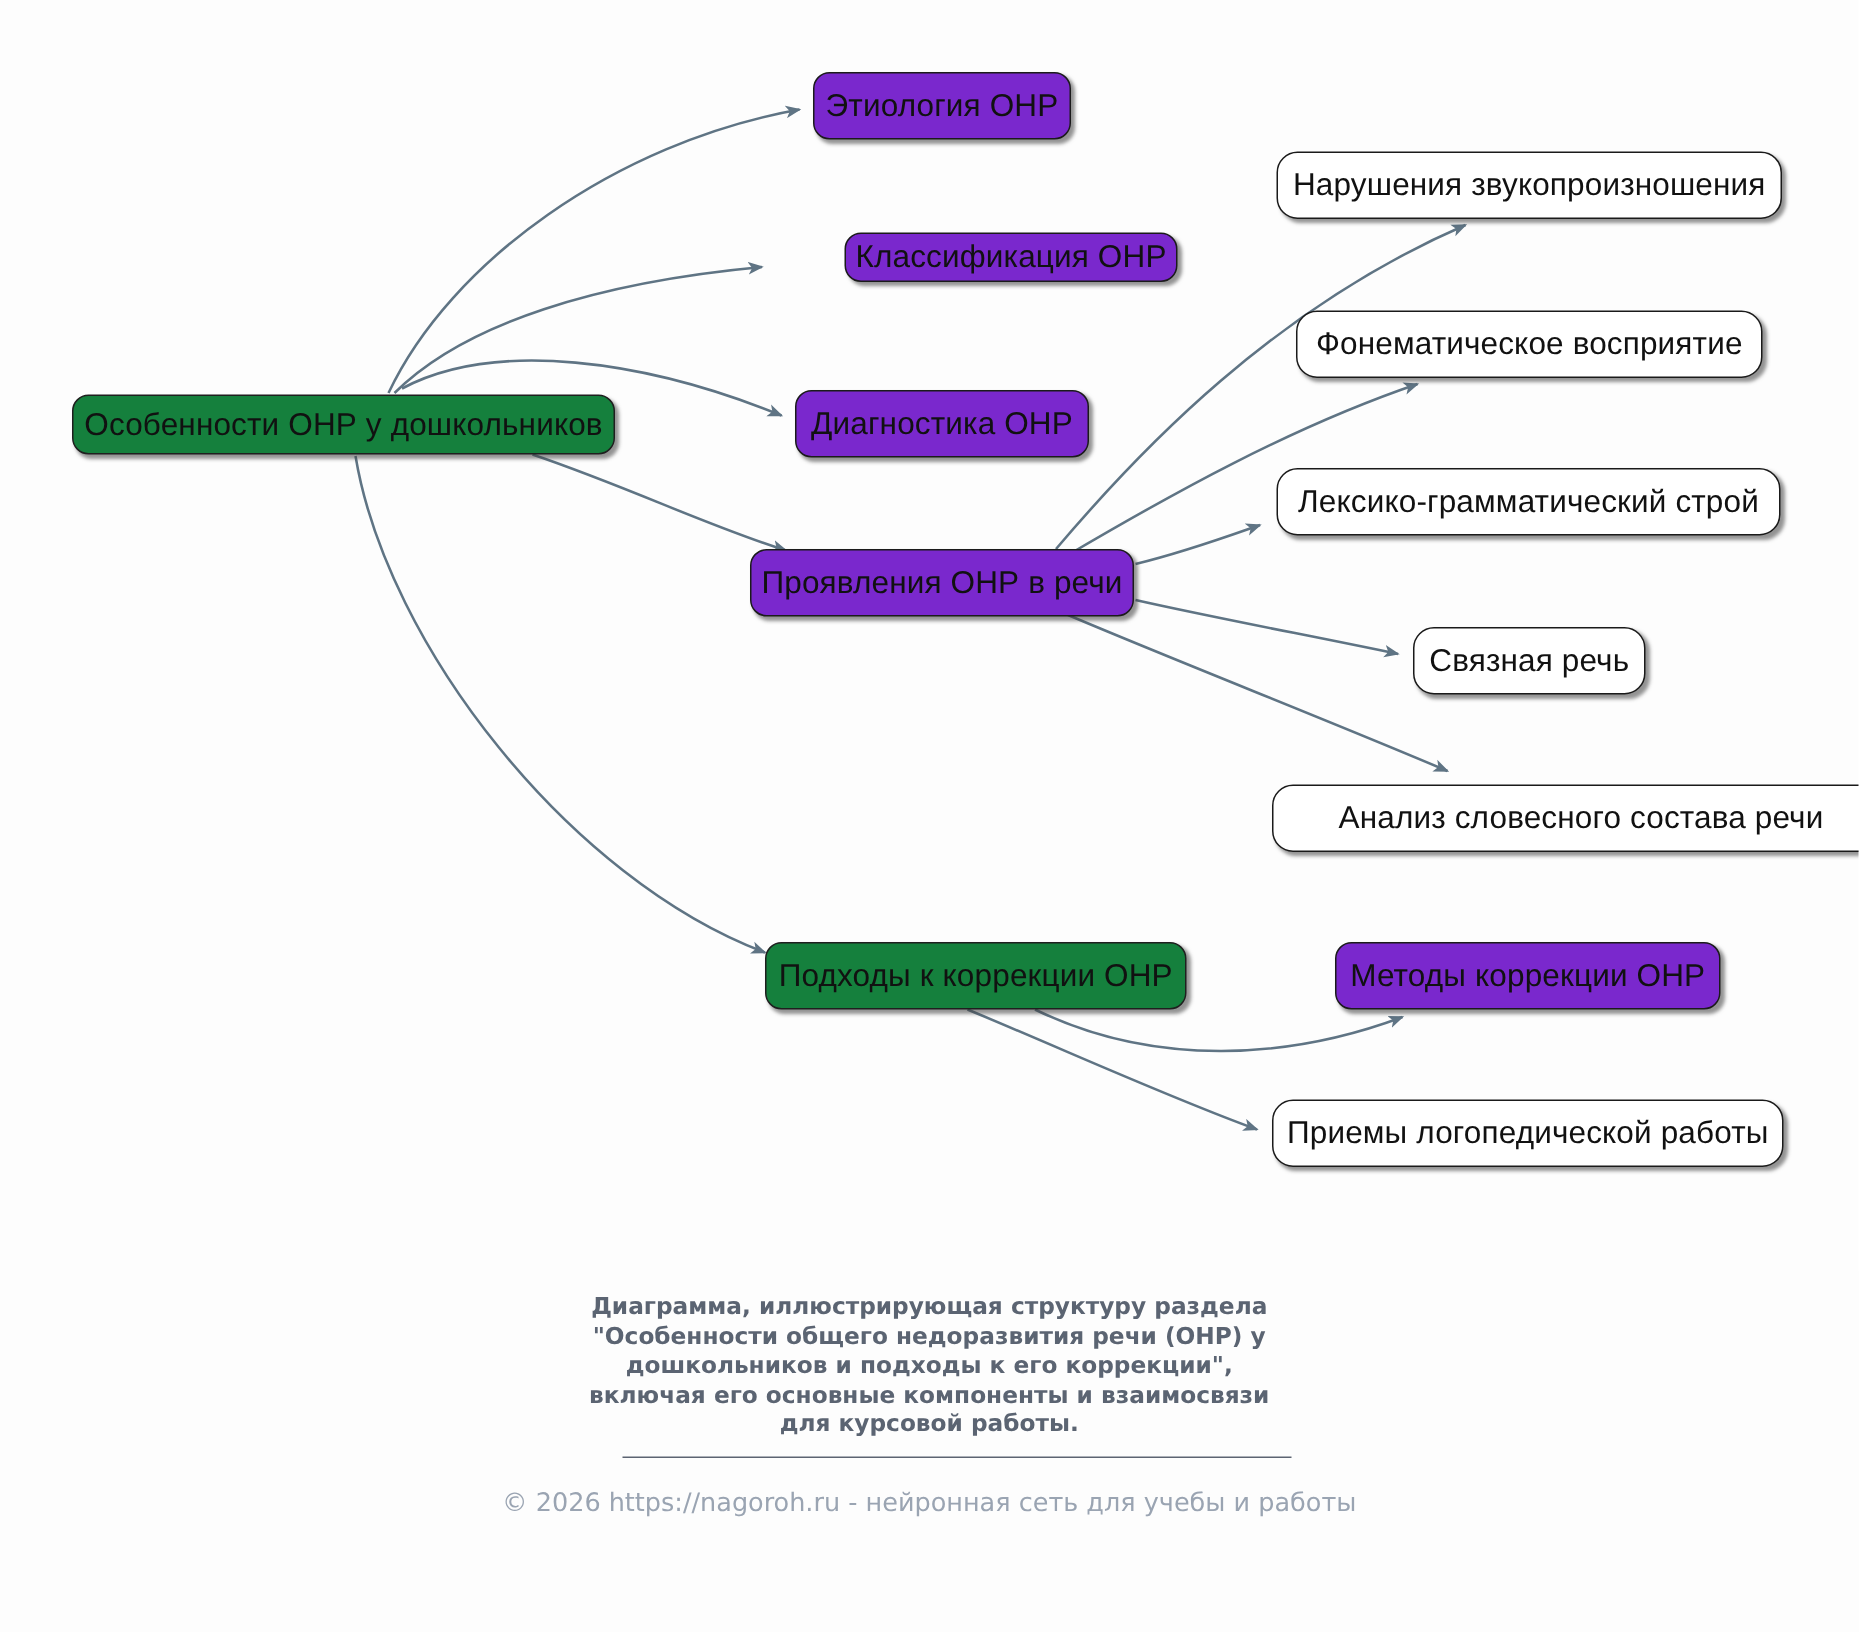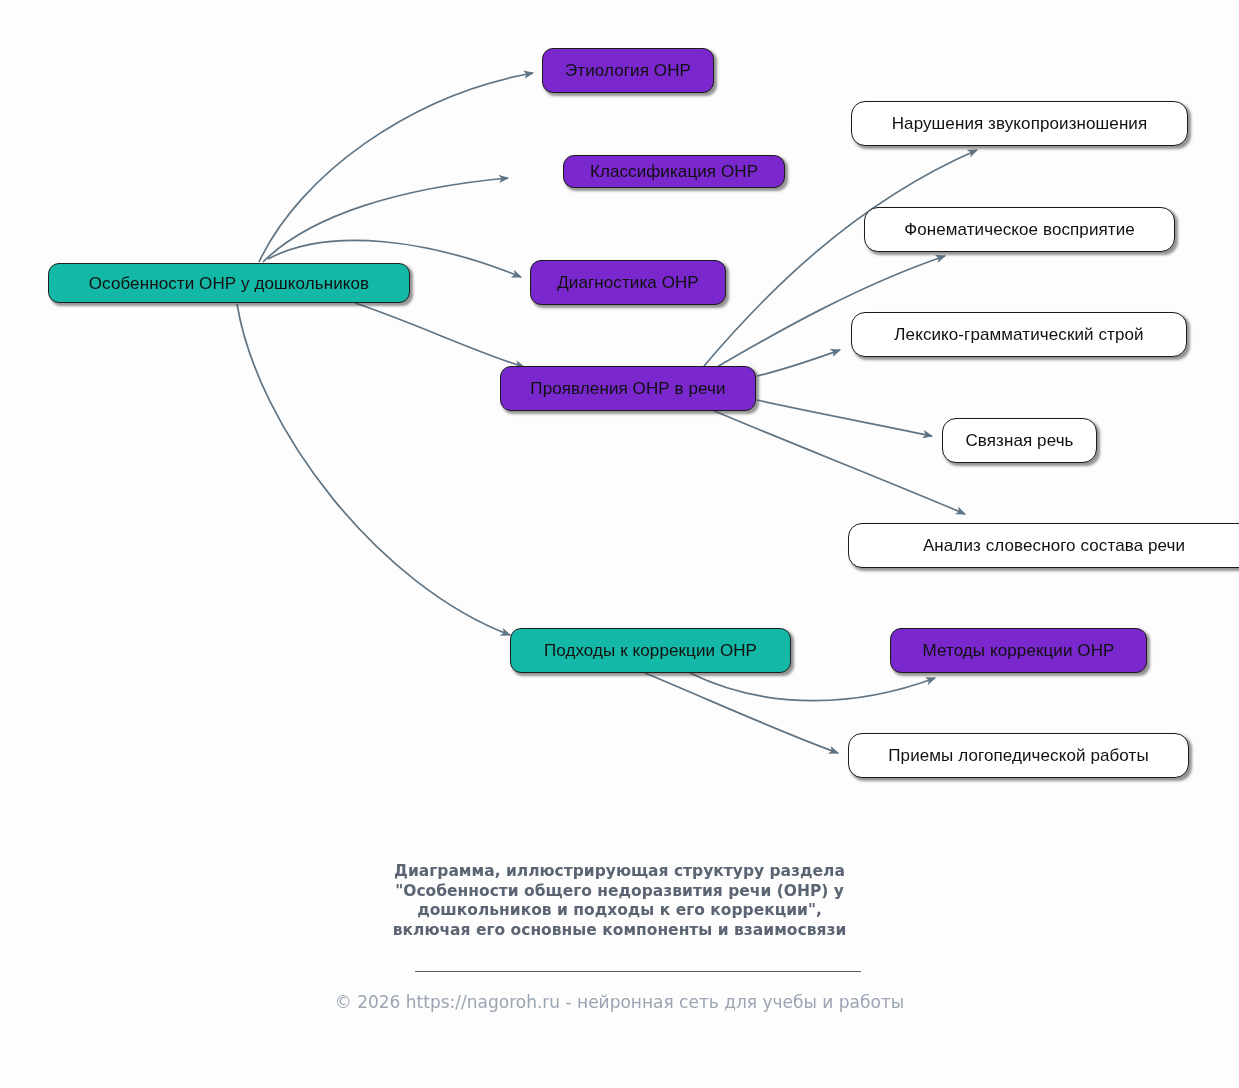--- a/index.html
+++ b/index.html
@@ -31,29 +31,29 @@
   }
   .node {
     position: absolute;
     box-sizing: border-box;
     display: flex;
     align-items: center;
     justify-content: center;
     border: 1.6px solid #1d1d1d;
     border-radius: 11px;
     color: #111111;
-    font-size: 17px;
+    font-size: 21px;
     line-height: 1;
     letter-spacing: 0.1px;
     white-space: nowrap;
     box-shadow: 2.5px 2.5px 2.6px rgba(60,60,60,0.55);
     background: #ffffff;
   }
   .node.green {
-    background: #14b8a6;
+    background: #15803d;
     border-color: #1f1f1f;
   }
   .node.purple {
     background: #7a28cd;
     border-color: #1b1b1b;
   }
   .node.white {
     background: #ffffff;
     border-color: #1a1a1a;
     border-width: 1.6px;
@@ -189,19 +189,20 @@
 
   <div class="node white" style="left:848px; top:733px; width:341px; height:45px;">
     <span class="node-label">Приемы логопедической работы</span>
   </div>
 
   <div id="caption">
     <span class="cap-line">Диаграмма, иллюстрирующая структуру раздела</span>
     <span class="cap-line">"Особенности общего недоразвития речи (ОНР) у</span>
     <span class="cap-line">дошкольников и подходы к его коррекции",</span>
     <span class="cap-line">включая его основные компоненты и взаимосвязи</span>
+    <span class="cap-line">для курсовой работы.</span>
   </div>
 
   <div id="divider"></div>
 
   <div id="footer">© 2026 https://nagoroh.ru - нейронная сеть для учебы и работы</div>
 
 </div>
 
 </body></html>

